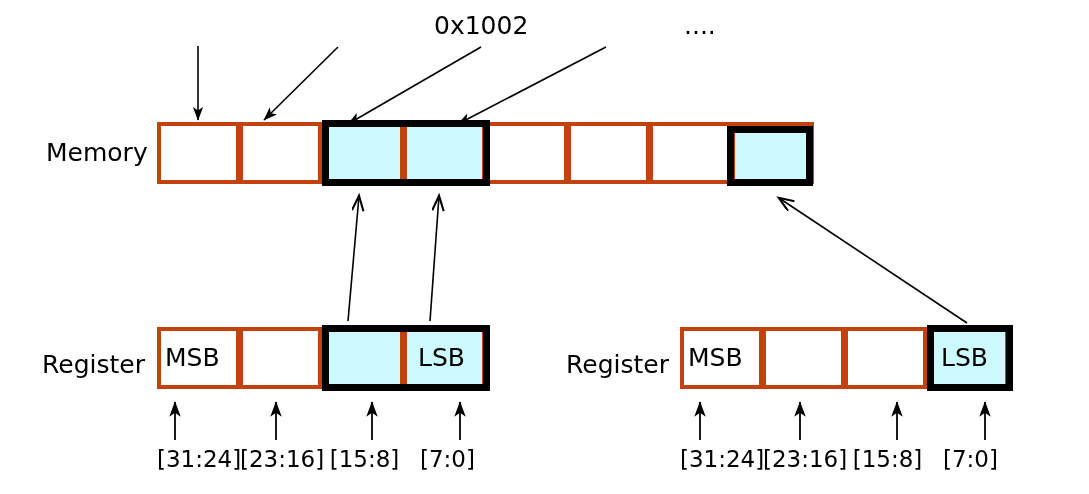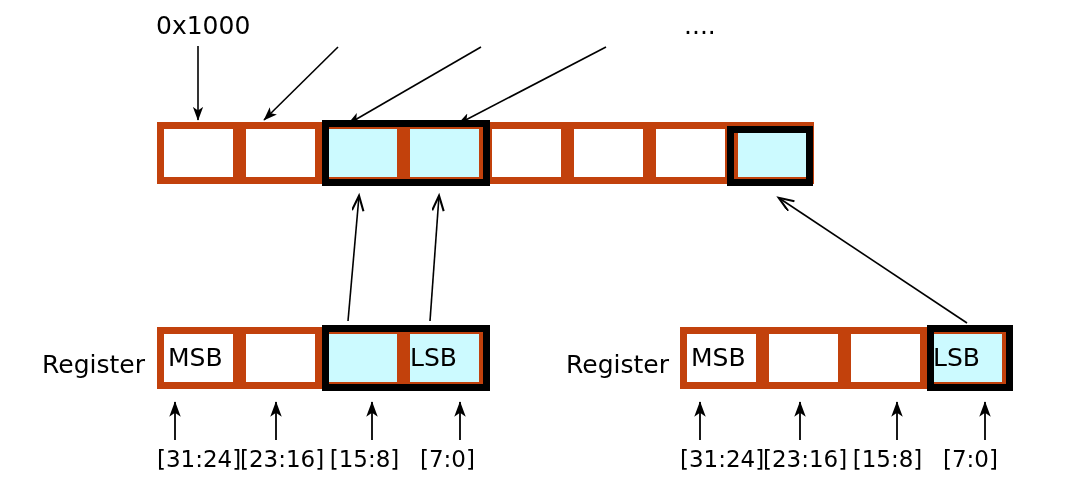--- a/index.html
+++ b/index.html
@@ -54,55 +54,56 @@
   }
 
   
   .cellrow {
     position: absolute;
     display: flex;
     box-sizing: border-box;
   }
   .cell {
     box-sizing: border-box;
-    border: 7px solid #c2410c;
+    border: 4px solid #c2410c;
     margin-left: -1px;
     background: #ffffff;
     display: flex;
     align-items: center;
     position: relative;
   }
   .cell:first-child { margin-left: 0; }
   .cell .celltext {
     font-size: 25px;
     line-height: 28px;
     padding-left: 4px;
     white-space: nowrap;
   }
   .cell.fill { background: #ccfaff; }
-  .cell.right-text { justify-content: flex-start; }
+  .cell.right-text { justify-content: center; }
   .cell.right-text .celltext { padding-left: 0; padding-right: 6px; }
 
   
   .heavybox {
     position: absolute;
     box-sizing: border-box;
     border: 7px solid #000000;
     background: transparent;
     pointer-events: none;
   }
 </style>
 </head>
 <body>
 
 <div id="canvas">
 
-  <div class="abs addr-label" style="left:156px; top:12px;">0x1000</div>
+  <div class="abs addr-label" style="left:434px; top:12px;">0x1002</div>
   <div class="abs dots-label" style="left:684px; top:12px;">....</div>
 
+  <div class="abs row-label" style="left:46px; top:139px;">Memory</div>
 
   <div class="cellrow" style="left:157px; top:122px; height:62px;">
     <div class="cell" style="width:83px;">
       <span class="celltext"></span>
     </div>
     <div class="cell" style="width:83px;">
       <span class="celltext"></span>
     </div>
     <div class="cell fill" style="width:83px;">
       <span class="celltext"></span>

